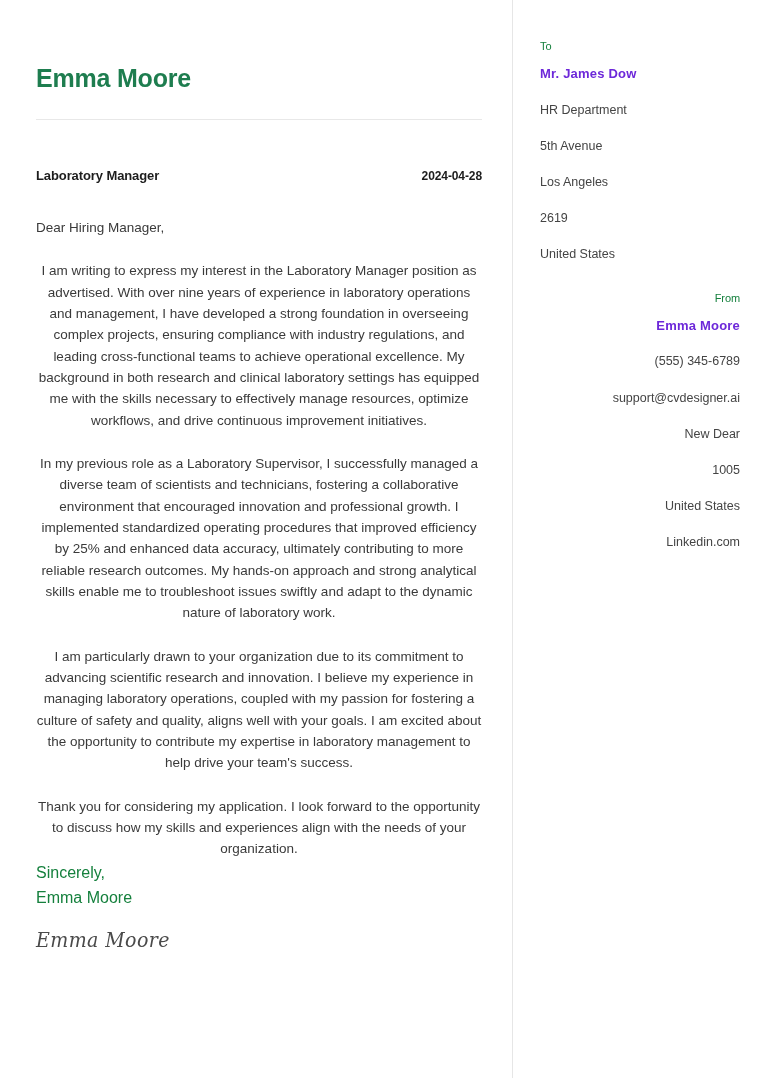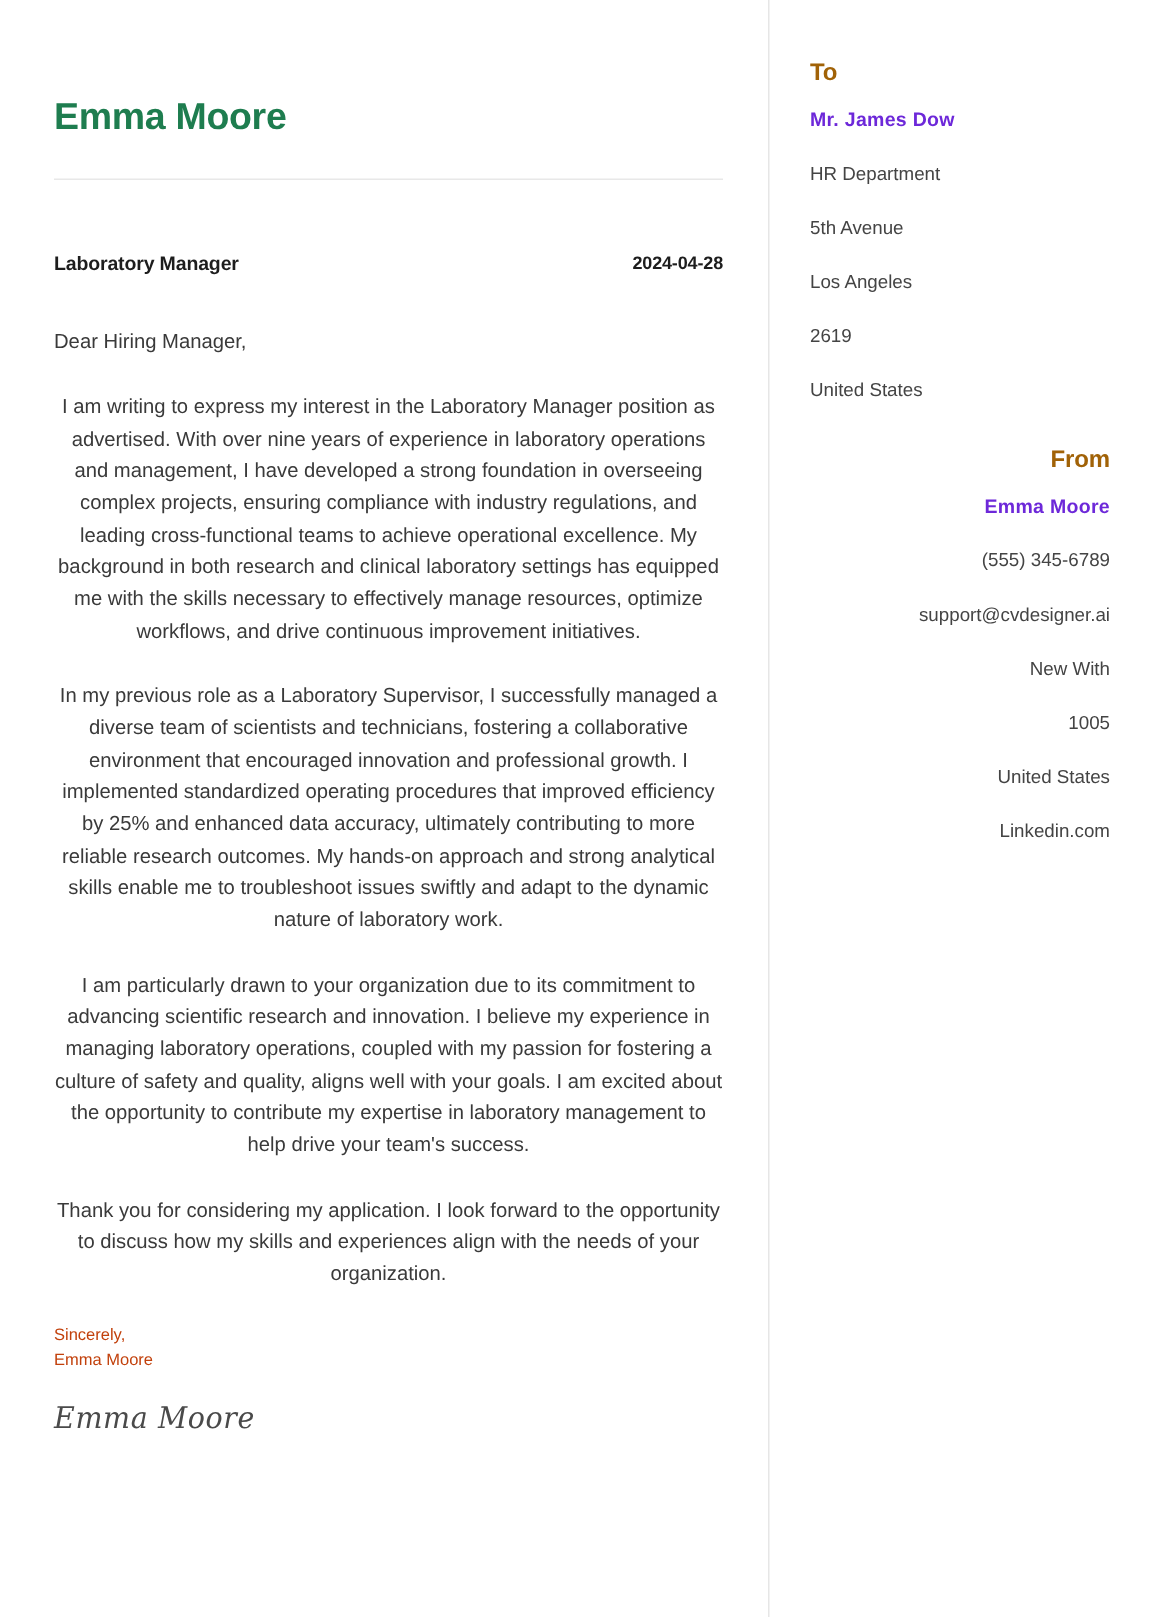--- a/index.html
+++ b/index.html
@@ -54,21 +54,21 @@
   .header-divider {
     margin-top: 26px;
     width: 446px;
     height: 1px;
     background: #e8e8e8;
   }
 
   .role-row {
     margin-top: 48px;
     display: flex;
-    align-items: center;
+    align-items: flex-end;
     justify-content: space-between;
     gap: 10px;
   }
 
   .role-title {
     font-size: 13px;
     font-weight: bold;
     color: #1d1d1d;
     letter-spacing: -0.1px;
   }
@@ -89,23 +89,22 @@
 
   .body-paragraph {
     margin-top: 22px;
     font-size: 13.5px;
     color: #3a3a3a;
     line-height: 1.58;
     text-align: center;
   }
 
   .closing-block {
-    margin-top: 22px;
-    font-size: 11px;
-    color: #c2410c;
+    font-size: 16px;
+    color: #15803d;
     line-height: 1.6;
   }
 
   .signature-script {
     margin-top: 18px;
     font-family: "DejaVu Serif", serif;
     font-style: italic;
     font-size: 19px;
     color: #4a4a4a;
     letter-spacing: 0.4px;
@@ -116,23 +115,23 @@
 
   
   .sidebar {
     position: absolute;
     left: 540px;
     top: 0;
     width: 200px;
   }
 
   .sidebar-section-label {
-    font-size: 16px;
-    font-weight: bold;
-    color: #a16207;
+    font-size: 11px;
+    font-weight: normal;
+    color: #15803d;
     letter-spacing: -0.1px;
   }
 
   .sidebar-section-to { margin-top: 40px; }
   .sidebar-section-from { margin-top: 28px; text-align: right; }
 
   .recipient-name,
   .sender-name {
     margin-top: 14px;
     font-size: 13px;
@@ -197,21 +196,21 @@
       <div class="sidebar-line">Los Angeles</div>
       <div class="sidebar-line">2619</div>
       <div class="sidebar-line">United States</div>
     </div>
 
     <div class="sidebar-section-from">
       <div class="sidebar-section-label">From</div>
       <div class="sender-name">Emma Moore</div>
       <div class="sidebar-line">(555) 345-6789</div>
       <div class="sidebar-line">support@cvdesigner.ai</div>
-      <div class="sidebar-line">New With</div>
+      <div class="sidebar-line">New Dear</div>
       <div class="sidebar-line">1005</div>
       <div class="sidebar-line">United States</div>
       <div class="sidebar-line">Linkedin.com</div>
     </div>
 
   </div>
 
 </div>
 
 </body></html>

